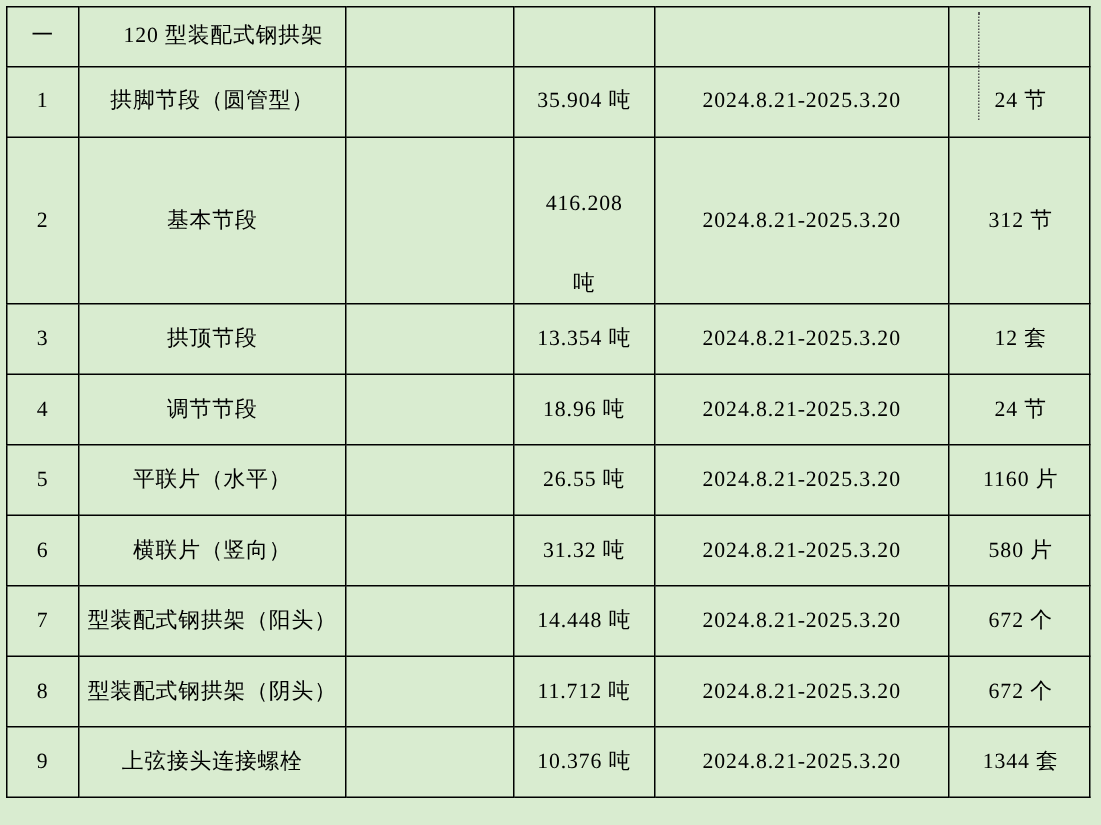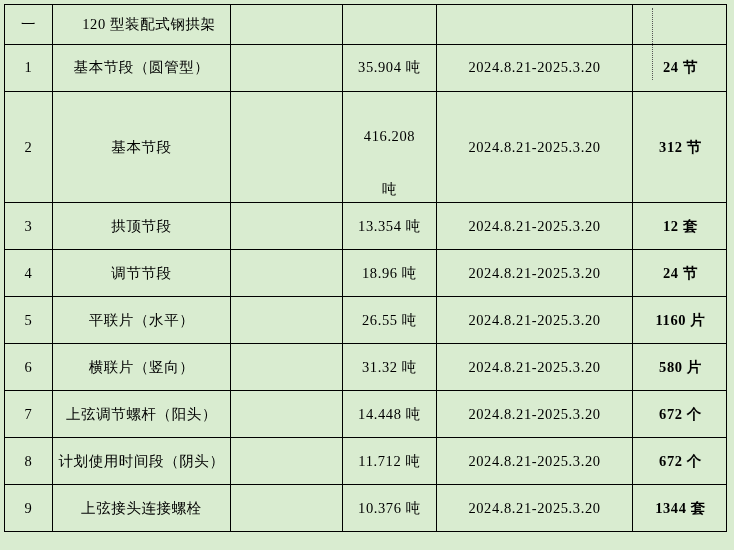--- a/index.html
+++ b/index.html
@@ -58,21 +58,20 @@
   }
   .r-normal td {
     height: 42px;
   }
   .r-tall td {
     height: 64px;
   }
   .remark-cell {
     text-align: right;
     padding-left: 5px !important;
-    font-weight: bold;
   }
   .group-name {
     padding-left: 18px !important;
     text-align: right;
   }
   .qty-wrap span {
     display: block;
     margin-top: 32px;
   }
   
@@ -107,21 +106,21 @@
         <td>一</td>
         <td class="group-name">120 型装配式钢拱架</td>
         <td></td>
         <td></td>
         <td></td>
         <td></td>
       </tr>
 
       <tr class="r-normal">
         <td>1</td>
-        <td>基本节段（圆管型）</td>
+        <td>拱脚节段（圆管型）</td>
         <td></td>
         <td>35.904 吨</td>
         <td>2024.8.21-2025.3.20</td>
         <td class="remark-cell">24 节</td>
       </tr>
 
       <tr class="r-tall">
         <td>2</td>
         <td>基本节段</td>
         <td></td>
@@ -164,30 +163,30 @@
         <td>6</td>
         <td>横联片（竖向）</td>
         <td></td>
         <td>31.32 吨</td>
         <td>2024.8.21-2025.3.20</td>
         <td class="remark-cell">580 片</td>
       </tr>
 
       <tr class="r-normal">
         <td>7</td>
-        <td>上弦调节螺杆（阳头）</td>
+        <td>型装配式钢拱架（阳头）</td>
         <td></td>
         <td>14.448 吨</td>
         <td>2024.8.21-2025.3.20</td>
         <td class="remark-cell">672 个</td>
       </tr>
 
       <tr class="r-normal">
         <td>8</td>
-        <td>计划使用时间段（阴头）</td>
+        <td>型装配式钢拱架（阴头）</td>
         <td></td>
         <td>11.712 吨</td>
         <td>2024.8.21-2025.3.20</td>
         <td class="remark-cell">672 个</td>
       </tr>
 
       <tr class="r-normal">
         <td>9</td>
         <td>上弦接头连接螺栓</td>
         <td></td>

